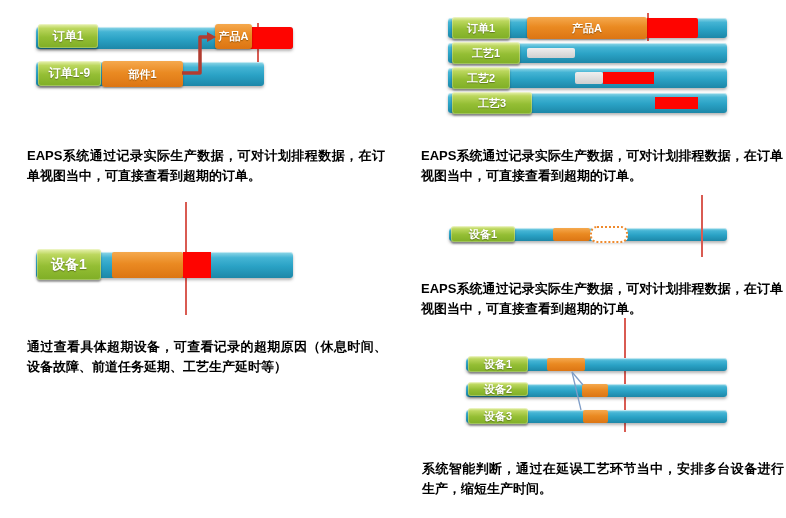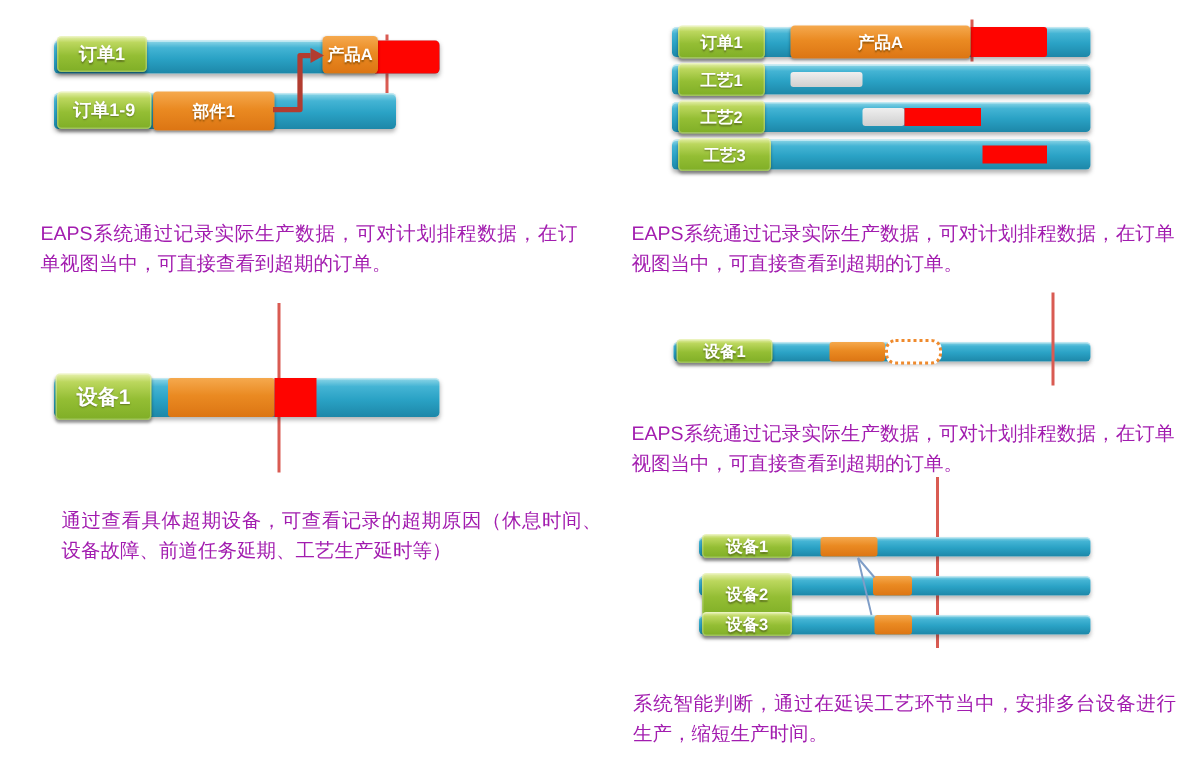--- a/index.html
+++ b/index.html
@@ -28,21 +28,21 @@
   .seg.task{
     display:flex;align-items:center;justify-content:center;
     color:#fff;font-weight:bold;font-size:11px;border-radius:3px;
     box-shadow:0 1px 2px rgba(0,0,0,.35);text-shadow:0 1px 1px rgba(120,70,0,.7);
     white-space:nowrap;
   }
   .seg.red{background:#fe0400;}
   .seg.gray{background:linear-gradient(180deg,#efefef 0%,#cfcfcf 100%);border-radius:2px;}
   .seg.ghost{background:#ffffff;border:2px dotted #ef8a2d;border-radius:7px;box-sizing:border-box;}
   .vline{position:absolute;width:2px;background:#d95b52;}
-  .caption{position:absolute;color:#a21caf;font-size:13px;line-height:20px;text-align:justify;}
+  .caption{position:absolute;color:#000000;font-size:13px;line-height:20px;text-align:justify;font-weight:bold;}
   svg{position:absolute;overflow:visible;}
 </style>
 </head>
 <body>
 
 <div class="canvas">
 
   <section>
     <div class="vline" style="left:257px;top:23px;height:60px"></div>
 
@@ -70,46 +70,46 @@
 
     <div class="bar" style="left:448px;top:18px;width:279px;height:20px">
       <span class="seg red" style="left:199px;top:0;width:51px;height:20px;border-radius:0 2px 2px 0"></span>
       <span class="seg orange task" style="left:79px;top:-1px;width:120px;height:22px">产品A</span>
     </div>
     <span class="glabel" style="left:452px;top:17px;width:58px;height:22px;font-size:11px">订单1</span>
 
     <div class="bar" style="left:448px;top:43px;width:279px;height:20px">
       <span class="seg gray" style="left:79px;top:5px;width:48px;height:10px"></span>
     </div>
-    <span class="glabel" style="left:452px;top:42px;width:58px;height:22px;font-size:11px">工艺1</span>
+    <span class="glabel" style="left:452px;top:42px;width:68px;height:22px;font-size:11px">工艺1</span>
 
     <div class="bar" style="left:448px;top:68px;width:279px;height:20px">
       <span class="seg gray" style="left:127px;top:4px;width:28px;height:12px"></span>
       <span class="seg red" style="left:155px;top:4px;width:51px;height:12px"></span>
     </div>
     <span class="glabel" style="left:452px;top:67px;width:58px;height:22px;font-size:11px">工艺2</span>
 
     <div class="bar" style="left:448px;top:93px;width:279px;height:20px">
       <span class="seg red" style="left:207px;top:4px;width:43px;height:12px"></span>
     </div>
-    <span class="glabel" style="left:452px;top:92px;width:62px;height:22px;font-size:11px">工艺3</span>
+    <span class="glabel" style="left:452px;top:92px;width:80px;height:22px;font-size:11px">工艺3</span>
 
     <p class="caption" style="left:421px;top:133px;width:362px">EAPS系统通过记录实际生产数据，可对计划排程数据，在订单视图当中，可直接查看到超期的订单。</p>
   </section>
 
   <section>
     <div class="vline" style="left:185px;top:202px;height:113px"></div>
 
     <div class="bar" style="left:36px;top:252px;width:257px;height:26px">
       <span class="seg orange" style="left:76px;top:0;width:71px;height:26px"></span>
       <span class="seg red" style="left:147px;top:0;width:28px;height:26px"></span>
     </div>
     <span class="glabel" style="left:37px;top:249px;width:64px;height:31px;font-size:14px">设备1</span>
 
-    <p class="caption" style="left:41px;top:324px;width:360px">通过查看具体超期设备，可查看记录的超期原因（休息时间、设备故障、前道任务延期、工艺生产延时等）</p>
+    <p class="caption" style="left:27px;top:324px;width:360px">通过查看具体超期设备，可查看记录的超期原因（休息时间、设备故障、前道任务延期、工艺生产延时等）</p>
   </section>
 
   <section>
     <div class="bar" style="left:449px;top:228px;width:278px;height:13px">
       <span class="seg orange" style="left:104px;top:0;width:37px;height:13px"></span>
       <span class="seg ghost" style="left:141px;top:-2px;width:38px;height:17px"></span>
     </div>
     <span class="glabel" style="left:451px;top:226px;width:64px;height:16px;font-size:11px">设备1</span>
 
     <div class="vline" style="left:701px;top:195px;height:62px"></div>
@@ -121,21 +121,21 @@
     <div class="vline" style="left:624px;top:318px;height:114px"></div>
 
     <div class="bar" style="left:466px;top:358px;width:261px;height:13px">
       <span class="seg orange" style="left:81px;top:0;width:38px;height:13px"></span>
     </div>
     <span class="glabel" style="left:468px;top:356px;width:60px;height:16px;font-size:11px">设备1</span>
 
     <div class="bar" style="left:466px;top:384px;width:261px;height:13px">
       <span class="seg orange" style="left:116px;top:0;width:26px;height:13px"></span>
     </div>
-    <span class="glabel" style="left:468px;top:382px;width:60px;height:29px;font-size:11px">设备2</span>
+    <span class="glabel" style="left:468px;top:382px;width:60px;height:14px;font-size:11px">设备2</span>
 
     <div class="bar" style="left:466px;top:410px;width:261px;height:13px">
       <span class="seg orange" style="left:117px;top:0;width:25px;height:13px"></span>
     </div>
     <span class="glabel" style="left:468px;top:408px;width:60px;height:16px;font-size:11px">设备3</span>
 
     <svg style="left:565px;top:368px" width="50" height="46" viewBox="0 0 50 46">
       <line x1="7" y1="4" x2="18" y2="17" stroke="#7e9dc7" stroke-width="1.3"></line>
       <line x1="7" y1="4" x2="16" y2="42" stroke="#7e9dc7" stroke-width="1.3"></line>
     </svg>

